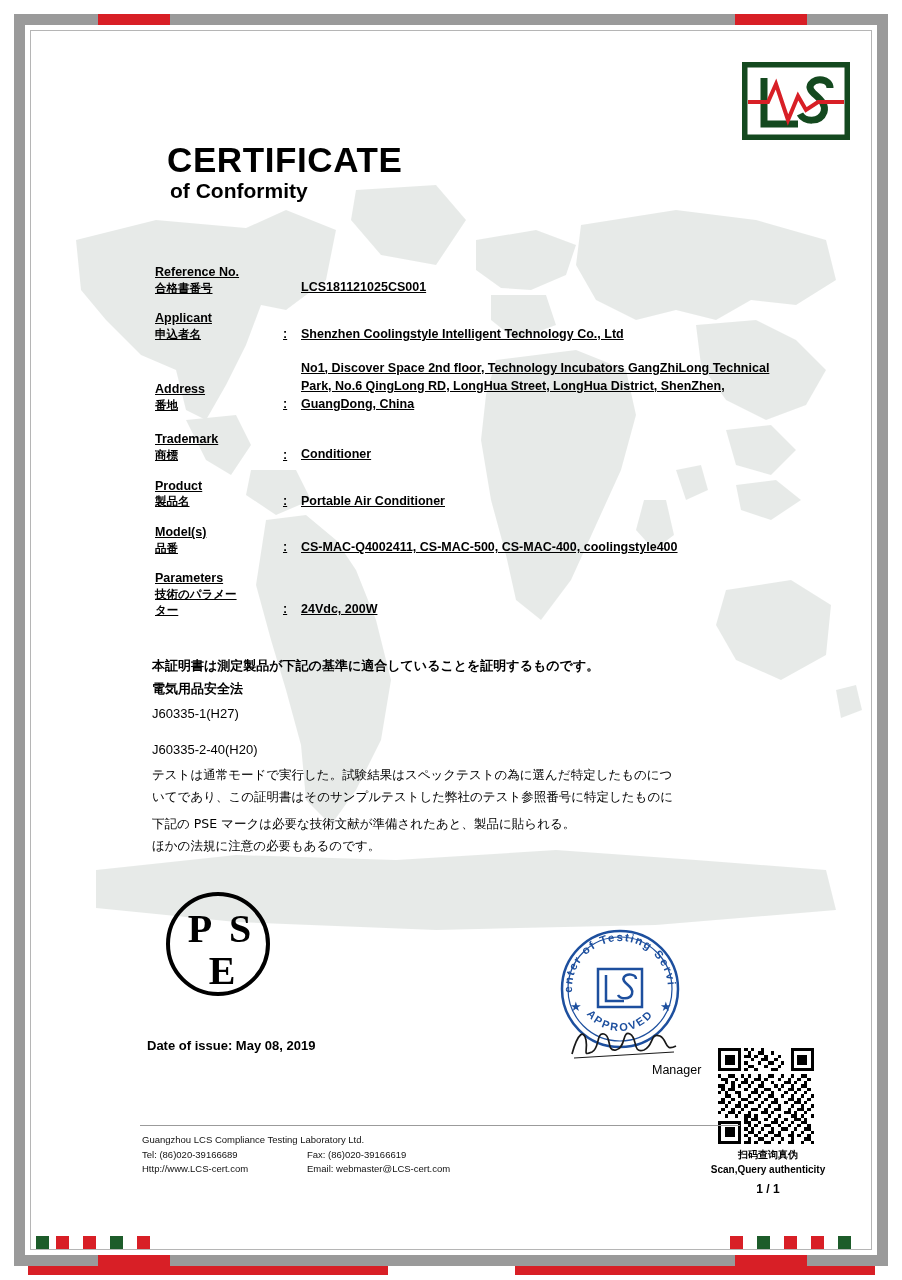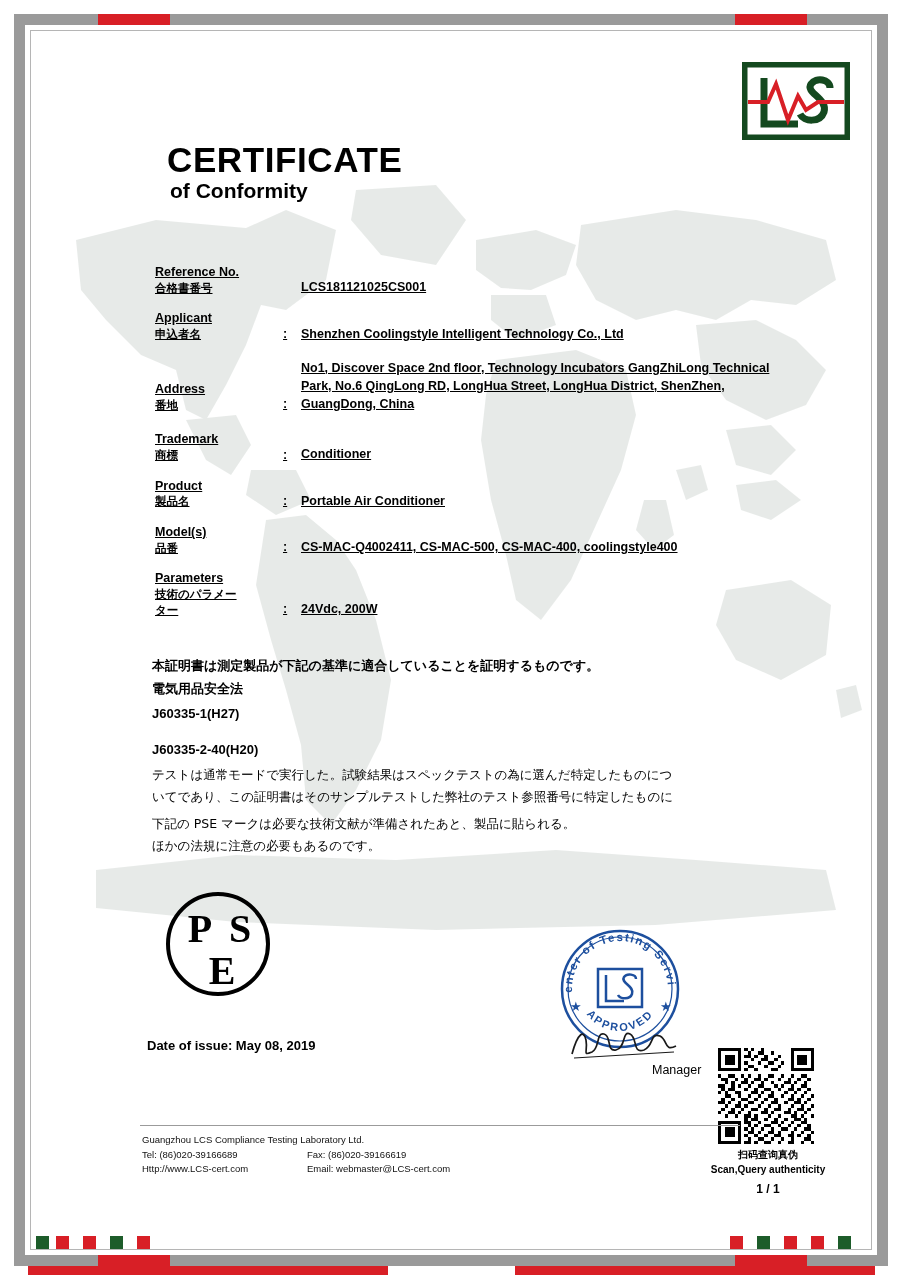--- a/index.html
+++ b/index.html
@@ -129,21 +129,21 @@
     width: 640px;
     font-family: "DejaVu Sans", sans-serif;
     font-size: 13px;
     font-weight: bold;
     color: #000;
     line-height: 1.75;
   }
   .std-code {
     font-family: "Liberation Sans", sans-serif;
     font-size: 13px;
-    font-weight: bold;
+    font-weight: normal;
     margin-top: 2px;
   }
   .std-code.second { margin-top: 14px; }
 
   
   .jp-para {
     position: absolute;
     left: 152px; top: 765px;
     width: 630px;
     font-family: "DejaVu Sans", sans-serif;

